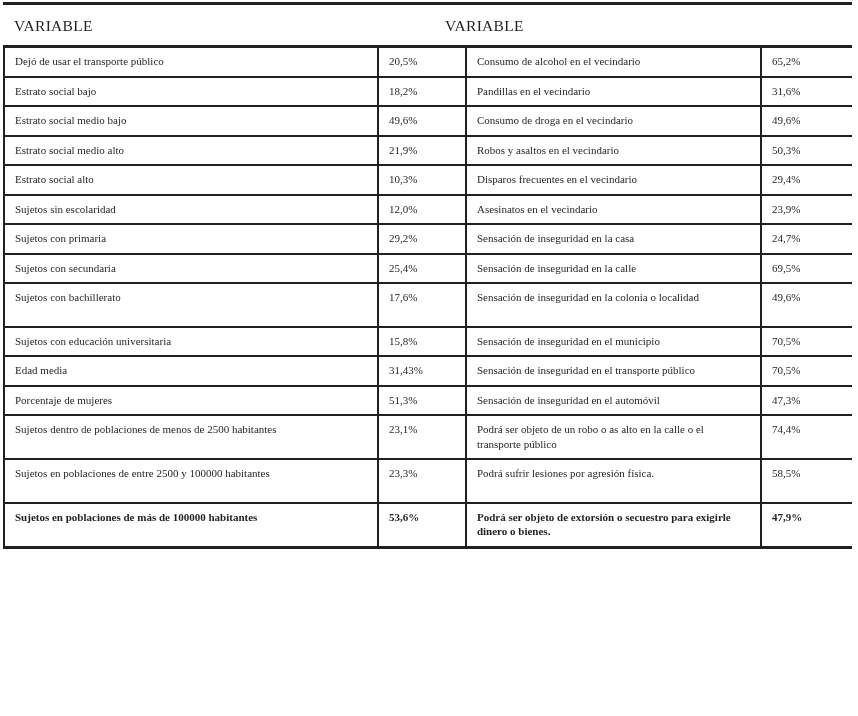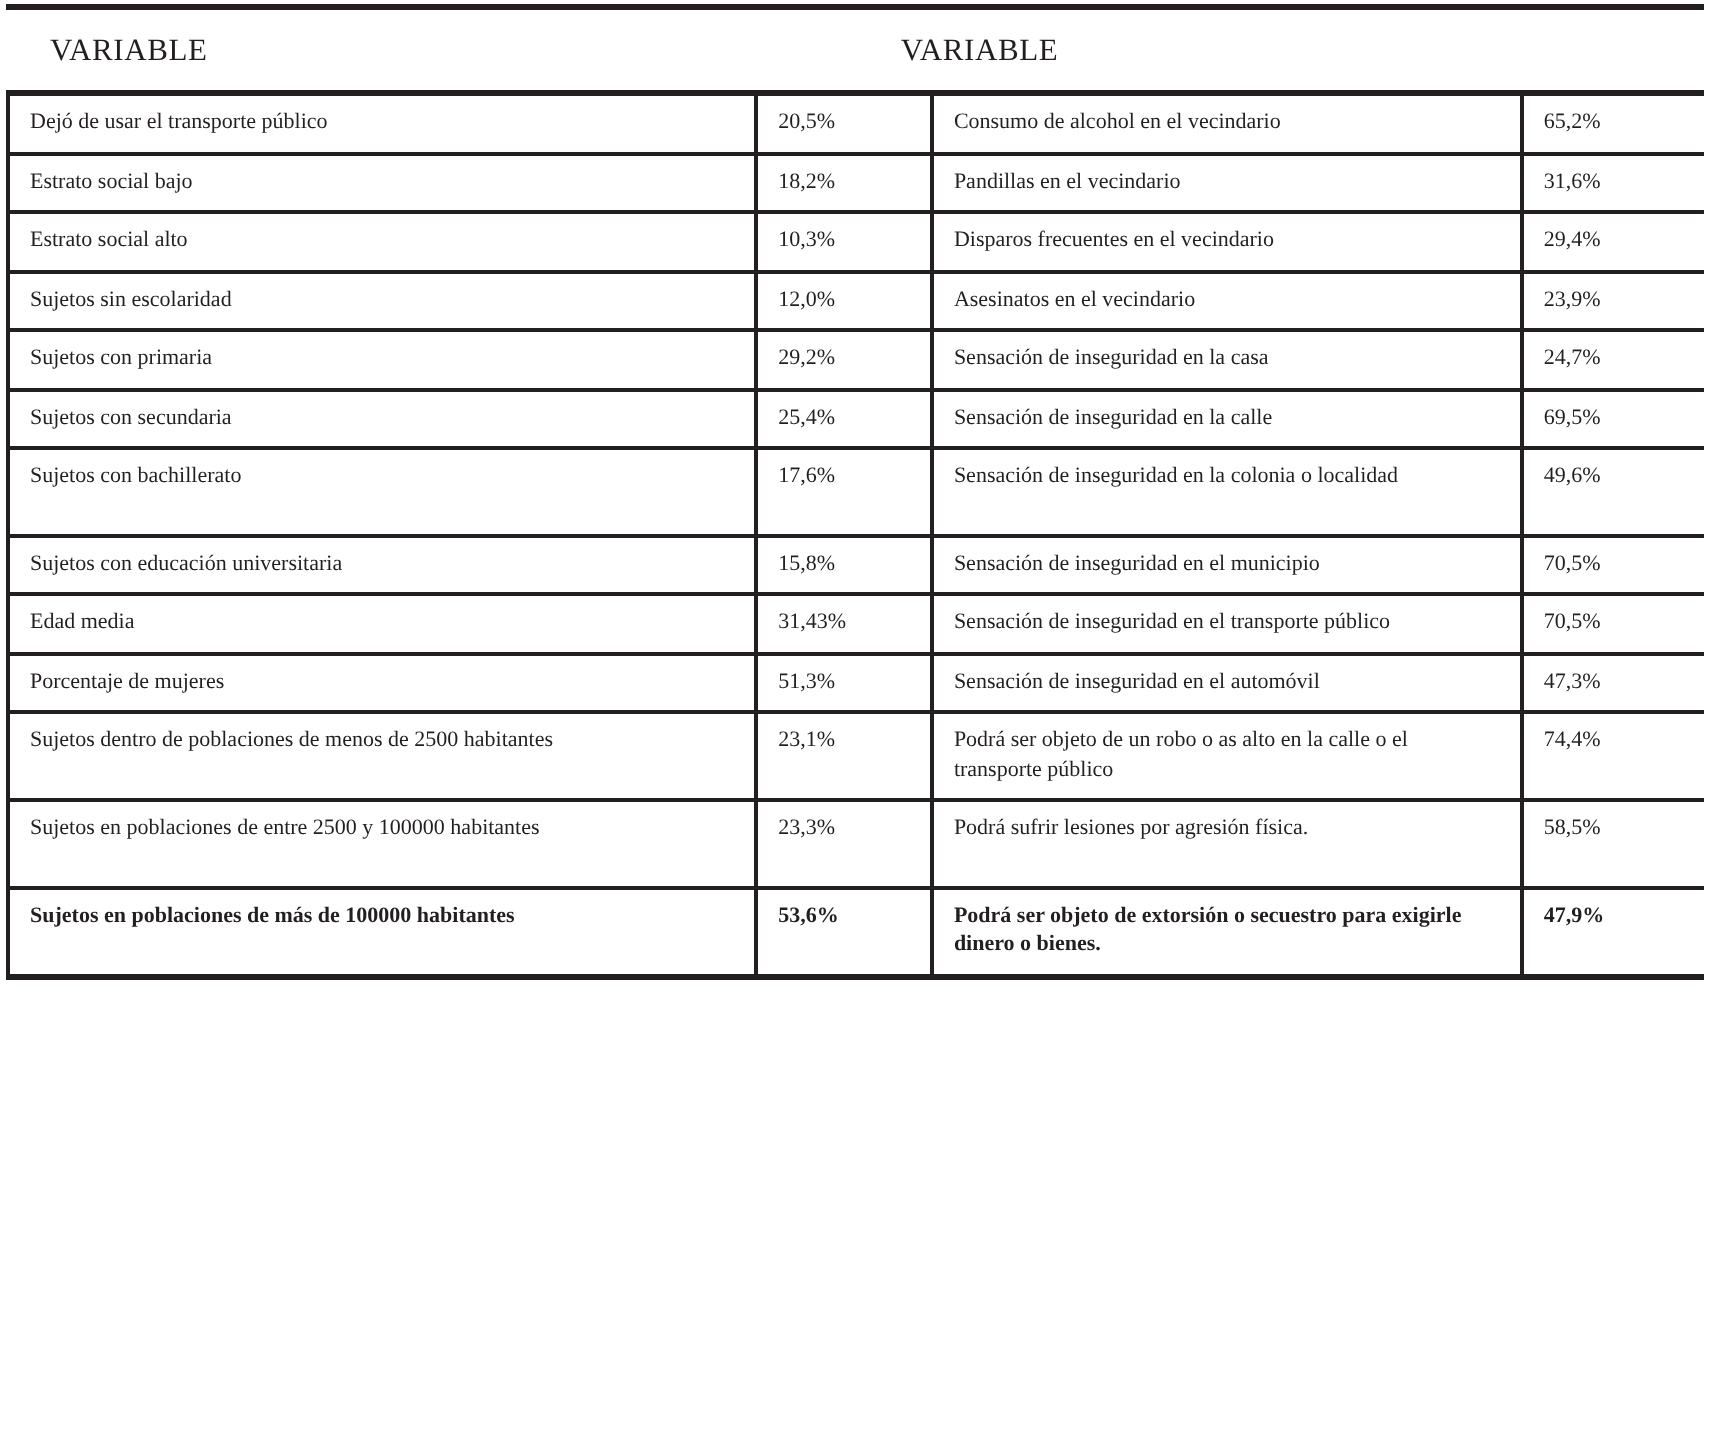--- a/index.html
+++ b/index.html
@@ -27,21 +27,21 @@
   .top-rule {
     position: absolute;
     left: 3px;
     right: 6px;
     top: 2px;
     height: 3px;
     background: #231f20;
   }
   .header-band {
     position: absolute;
-    left: 14px;
+    left: 3px;
     right: 6px;
     top: 5px;
     height: 41px;
     display: flex;
   }
   .header-cell {
     box-sizing: border-box;
     display: flex;
     align-items: center;
     font-size: 15.5px;
@@ -116,20 +116,32 @@
           <td class="c-label-b">Consumo de alcohol en el vecindario</td>
           <td class="c-pct-b">65,2%</td>
         </tr>
         <tr>
           <td class="c-label-a">Estrato social bajo</td>
           <td class="c-pct-a">18,2%</td>
           <td class="c-label-b">Pandillas en el vecindario</td>
           <td class="c-pct-b">31,6%</td>
         </tr>
         <tr>
+          <td class="c-label-a">Estrato social medio bajo</td>
+          <td class="c-pct-a">49,6%</td>
+          <td class="c-label-b">Consumo de droga en el vecindario</td>
+          <td class="c-pct-b">49,6%</td>
+        </tr>
+        <tr>
+          <td class="c-label-a">Estrato social medio alto</td>
+          <td class="c-pct-a">21,9%</td>
+          <td class="c-label-b">Robos y asaltos en el vecindario</td>
+          <td class="c-pct-b">50,3%</td>
+        </tr>
+        <tr>
           <td class="c-label-a">Estrato social alto</td>
           <td class="c-pct-a">10,3%</td>
           <td class="c-label-b">Disparos frecuentes en el vecindario</td>
           <td class="c-pct-b">29,4%</td>
         </tr>
         <tr>
           <td class="c-label-a">Sujetos sin escolaridad</td>
           <td class="c-pct-a">12,0%</td>
           <td class="c-label-b">Asesinatos en el vecindario</td>
           <td class="c-pct-b">23,9%</td>

